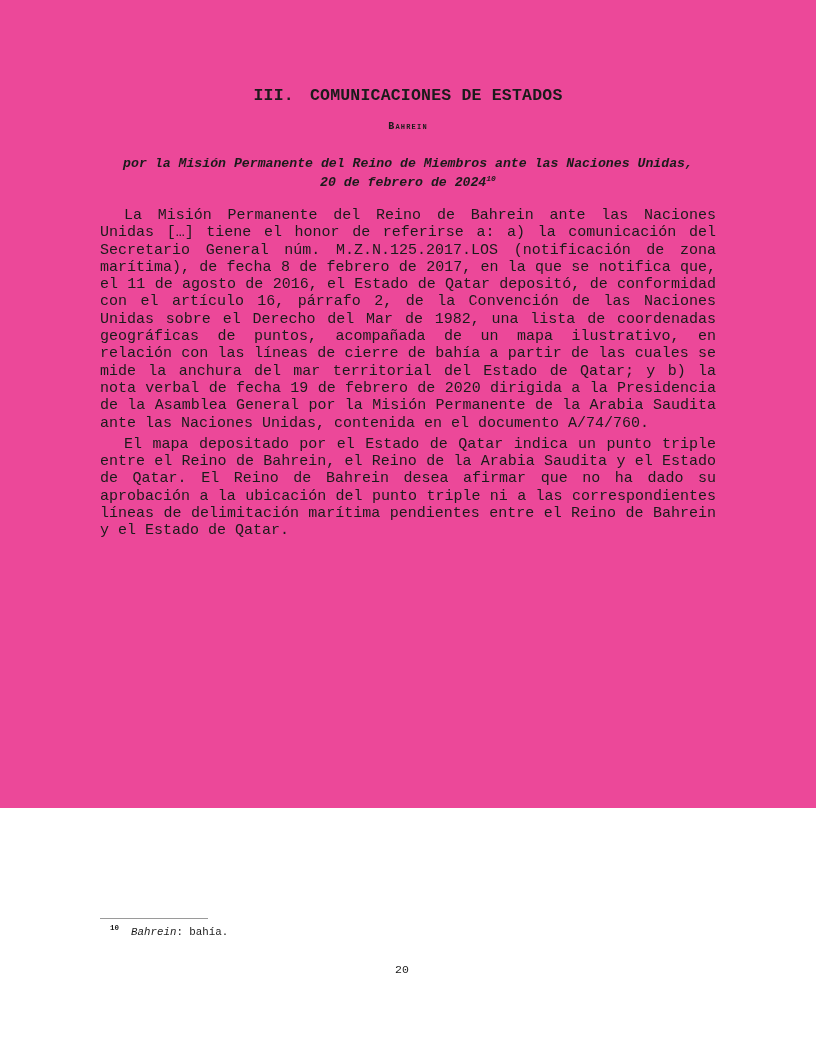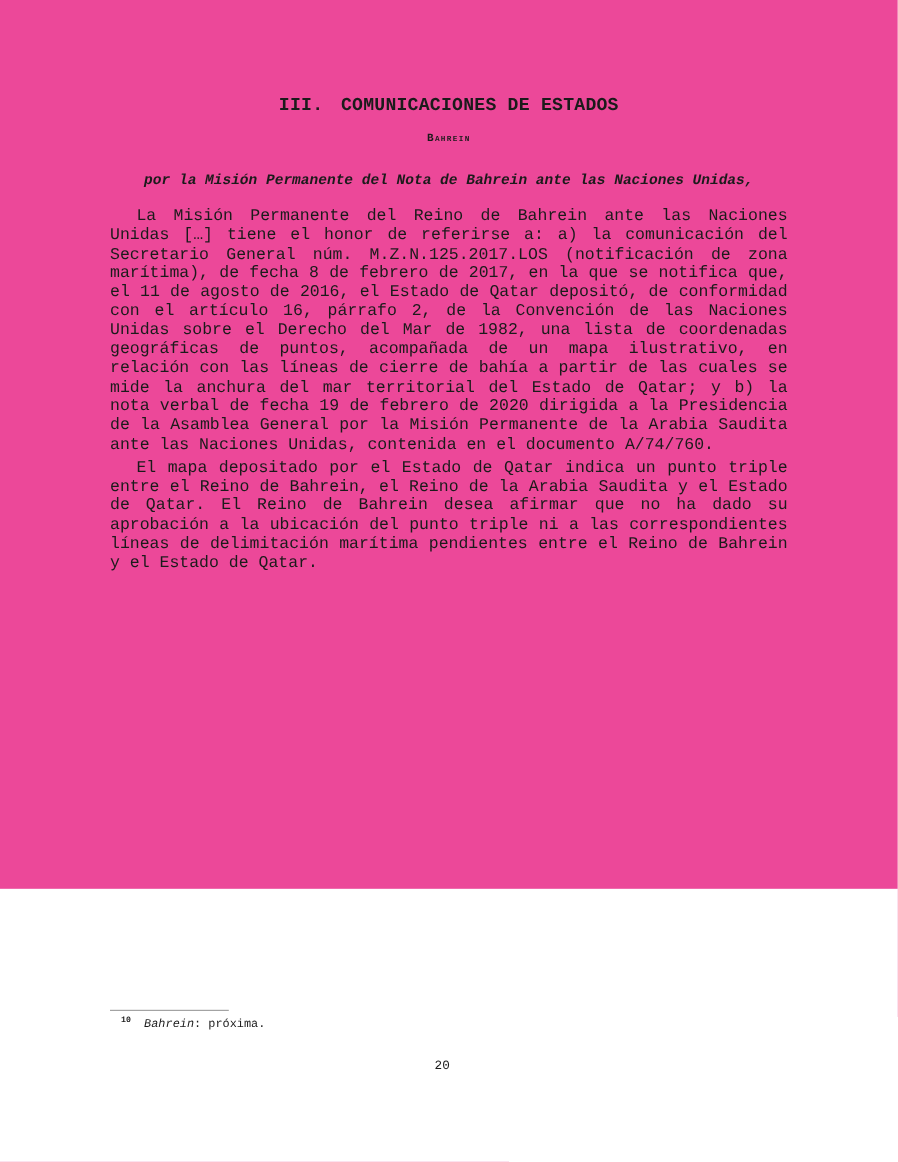--- a/index.html
+++ b/index.html
@@ -94,31 +94,32 @@
 <div class="page">
   <div class="content">
 
     <div class="doc-title">
       <span class="numeral">III.</span><span>COMUNICACIONES DE ESTADOS</span>
     </div>
 
     <div class="country-heading">Bahrein</div>
 
     <div class="note-heading">
-      <div>por la Misión Permanente del Nota de Bahrein ante las Naciones Unidas,</div>
+      <div>por la Misión Permanente del Reino de Miembros ante las Naciones Unidas,</div>
+      <div><span>20 de febrero de 2024</span><sup>10</sup></div>
     </div>
 
     <div class="body-text">
       <p>La Misión Permanente del Reino de Bahrein ante las Naciones Unidas […] tiene el honor de referirse a: a) la comunicación del Secretario General núm. M.Z.N.125.2017.LOS (notificación de zona marítima), de fecha 8 de febrero de 2017, en la que se notifica que, el 11 de agosto de 2016, el Estado de Qatar depositó, de conformidad con el artículo 16, párrafo 2, de la Convención de las Naciones Unidas sobre el Derecho del Mar de 1982, una lista de coordenadas geográficas de puntos, acompañada de un mapa ilustrativo, en relación con las líneas de cierre de bahía a partir de las cuales se mide la anchura del mar territorial del Estado de Qatar; y b) la nota verbal de fecha 19 de febrero de 2020 dirigida a la Presidencia de la Asamblea General por la Misión Permanente de la Arabia Saudita ante las Naciones Unidas, contenida en el documento A/74/760.</p>
       <p>El mapa depositado por el Estado de Qatar indica un punto triple entre el Reino de Bahrein, el Reino de la Arabia Saudita y el Estado de Qatar. El Reino de Bahrein desea afirmar que no ha dado su aprobación a la ubicación del punto triple ni a las correspondientes líneas de delimitación marítima pendientes entre el Reino de Bahrein y el Estado de Qatar.</p>
     </div>
 
   </div>
 
   <div class="footnote">
     <div class="fn-rule"></div>
     <div class="fn-line">
-      <span class="fn-ref">10</span><span class="italic">Bahrein</span><span>: próxima.</span>
+      <span class="fn-ref">10</span><span class="italic">Bahrein</span><span>: bahía.</span>
     </div>
   </div>
 
   <div class="page-number">20</div>
 </div>
 
 </body></html>

